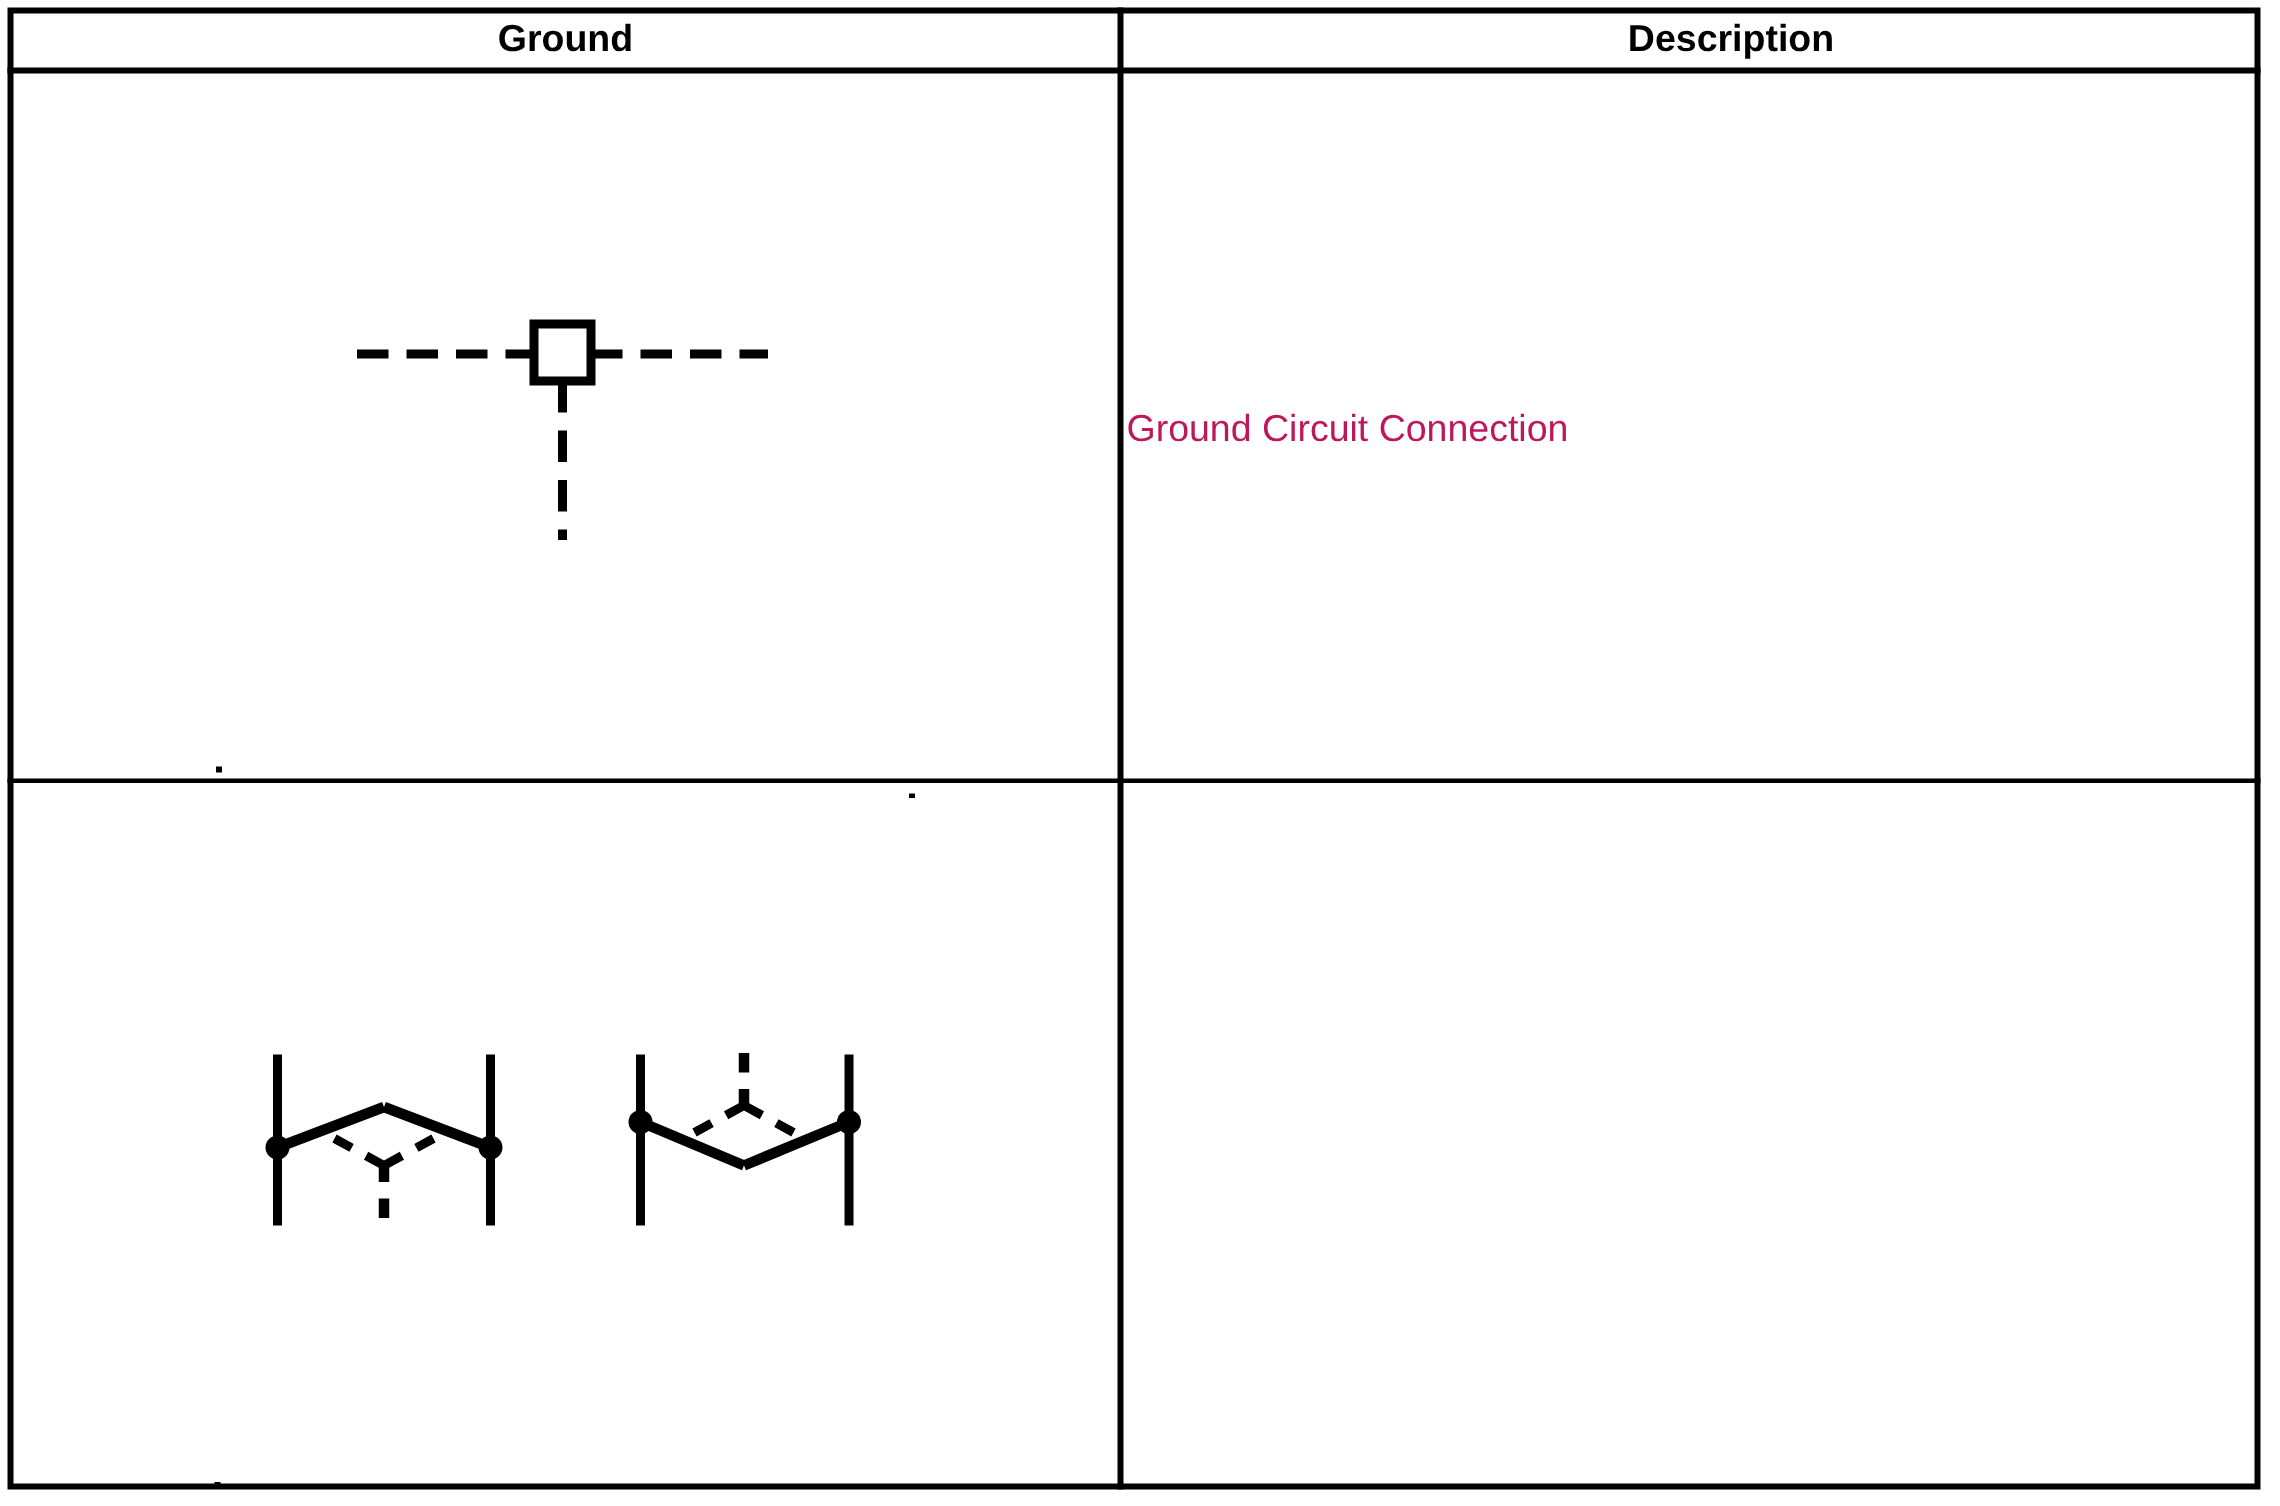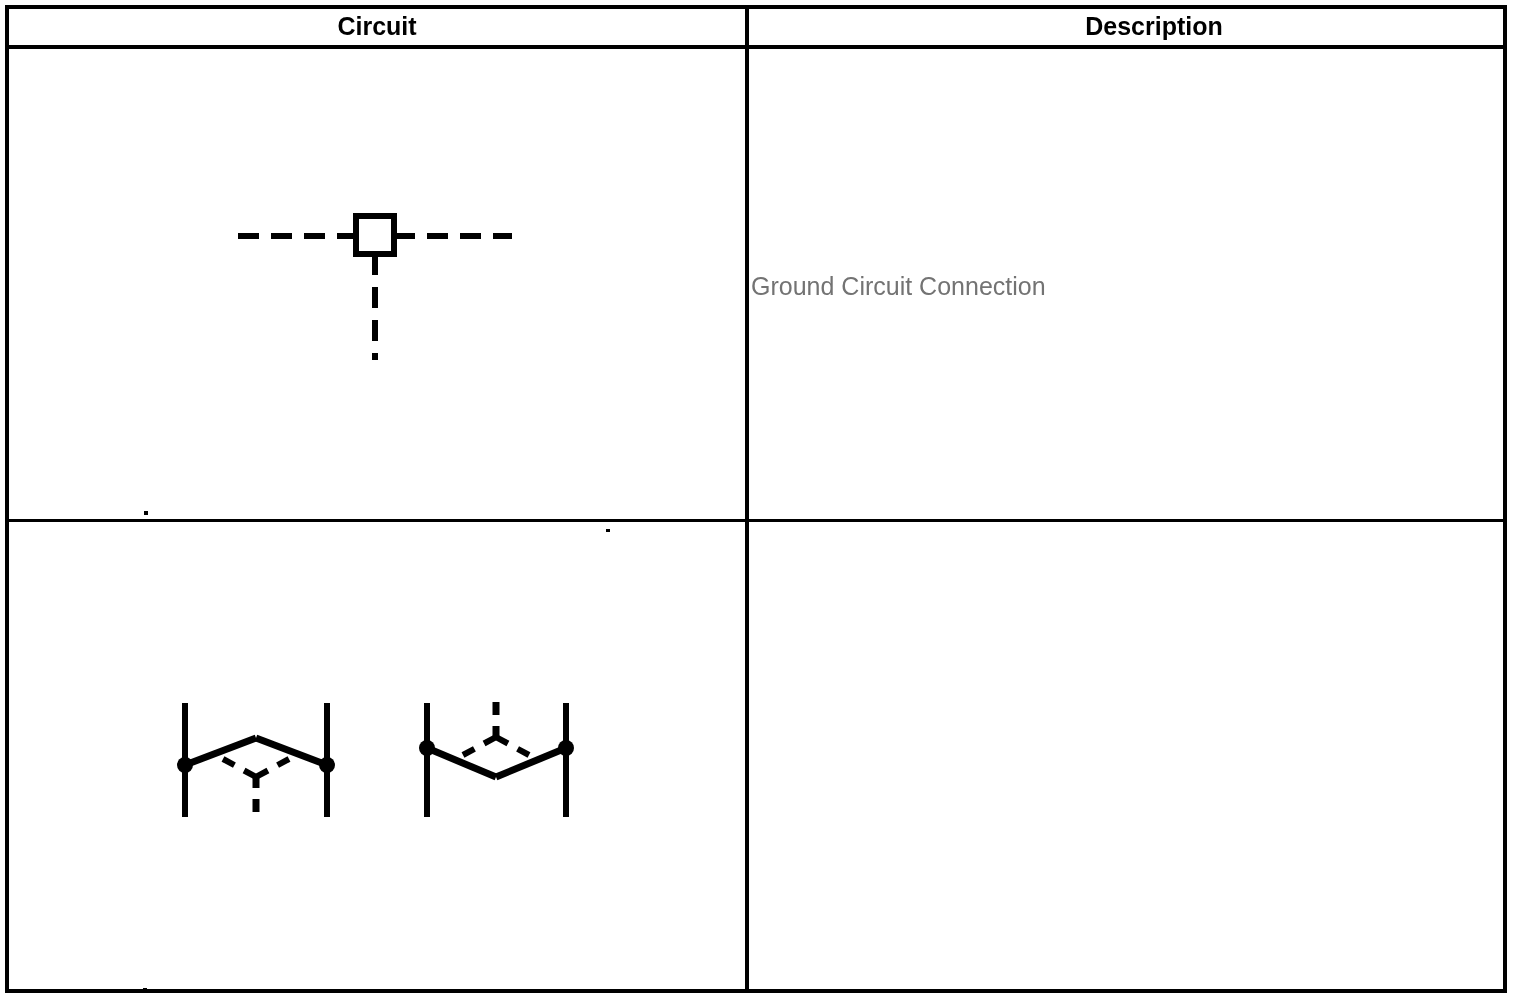--- a/index.html
+++ b/index.html
@@ -75,21 +75,21 @@
     text-align: center;
   }
   .hdr-symbol { left: 9px;   width: 736px; }
   .hdr-desc   { left: 742px; width: 824px; }
 
   
   .desc-text {
     position: absolute;
     left: 751px;
     font-size: 25px;
-    color: #737373;
+    color: #be185d;
     white-space: nowrap;
   }
   .desc-row1 { top: 272px; }
   .desc-row2 { top: 745px; }
 
   
   .sym-canvas {
     position: absolute;
   }
   .sym-ground { left: 210px; top: 180px;  width: 330px; height: 200px; }
@@ -104,21 +104,21 @@
 </head>
 <body>
 
 <div class="page">
 
   <div class="table-frame"></div>
   <div class="col-divider"></div>
   <div class="header-rule"></div>
   <div class="row-divider"></div>
 
-  <div class="hdr hdr-symbol">Circuit</div>
+  <div class="hdr hdr-symbol">Ground</div>
   <div class="hdr hdr-desc">Description</div>
 
   <div class="sym-canvas sym-ground">
     <svg width="330" height="200" viewBox="0 0 330 200" xmlns="http://www.w3.org/2000/svg">
 
       <line x1="28" y1="56" x2="146" y2="56" stroke="#000000" stroke-width="6" stroke-dasharray="21 12"></line>
 
       <line x1="184" y1="56" x2="302" y2="56" stroke="#000000" stroke-width="6" stroke-dasharray="21 12"></line>
 
       <rect x="146" y="36" width="38" height="38" fill="#ffffff" stroke="#000000" stroke-width="6"></rect>

